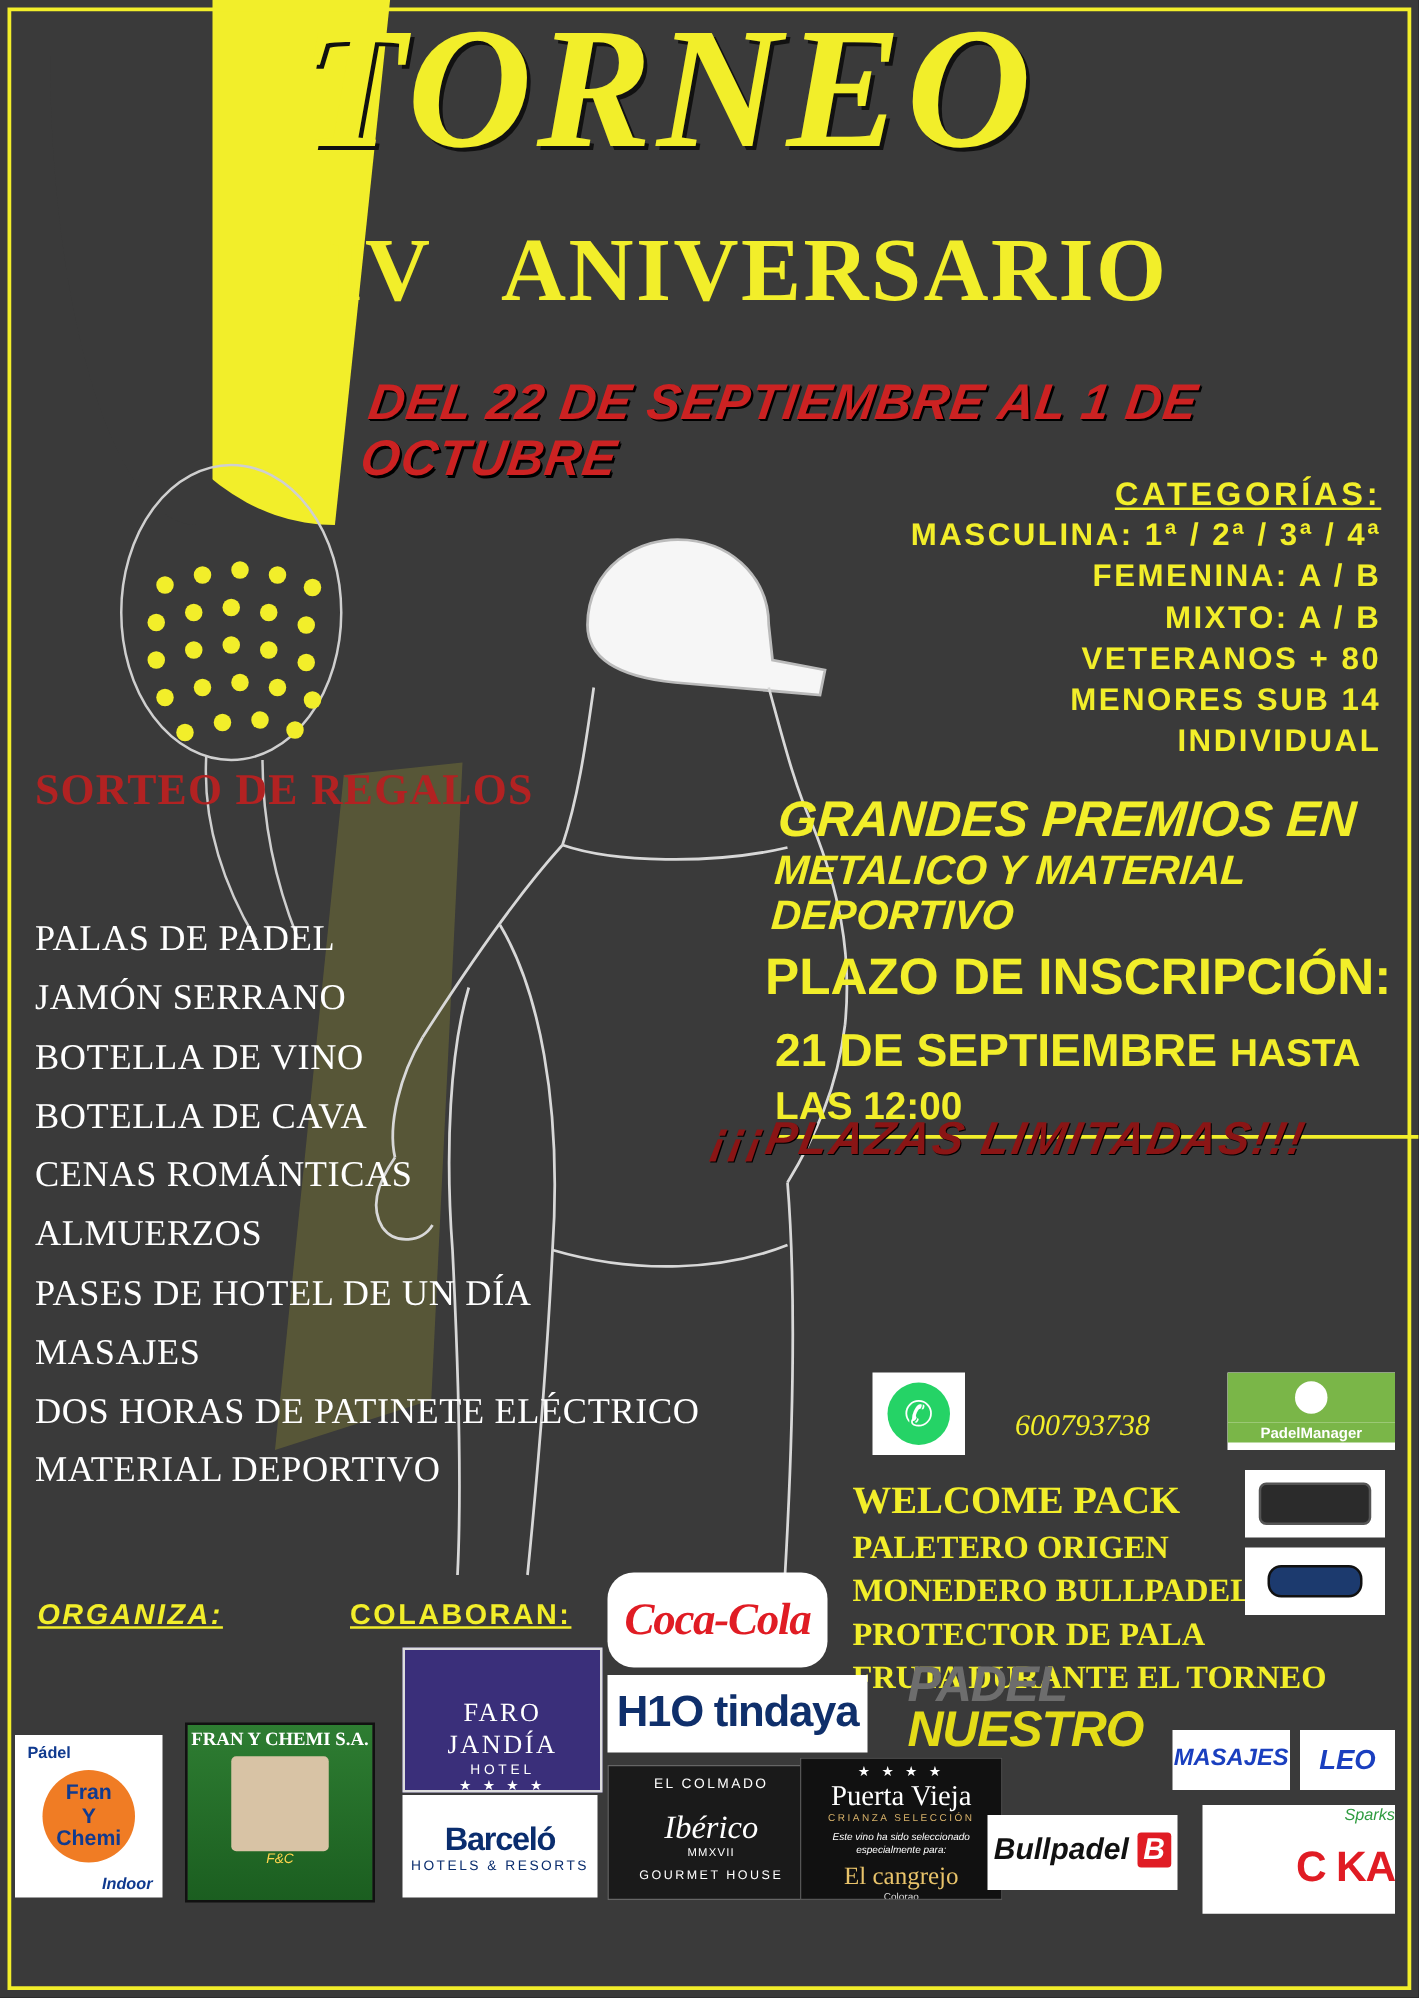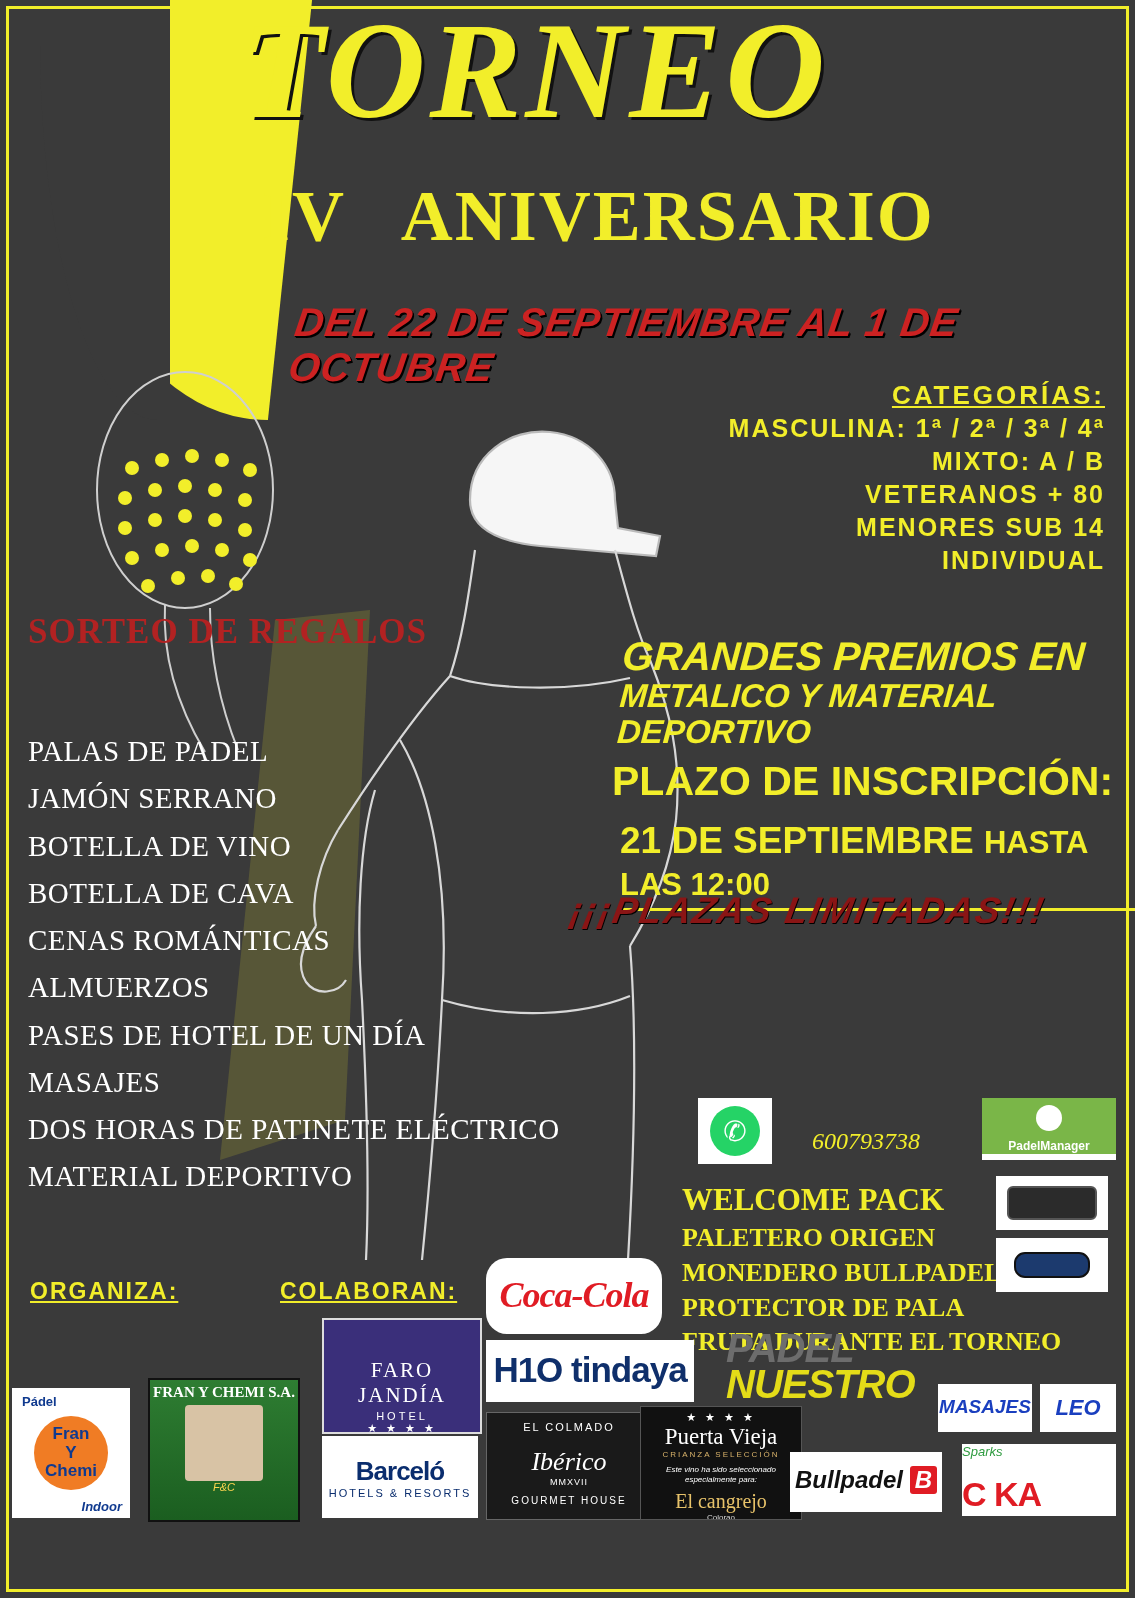--- a/index.html
+++ b/index.html
@@ -194,20 +194,21 @@
   
   .organiza{
     position:absolute;
     left:30px;top:1278px;
     z-index:10;
     color:#f2ee2a;
     font-weight:bold;
     font-size:23px;
     letter-spacing:2px;
     text-decoration:underline;
+    font-style:italic;
   }
   .colaboran{
     position:absolute;
     left:280px;top:1278px;
     z-index:10;
     color:#f2ee2a;
     font-weight:bold;
     font-size:23px;
     letter-spacing:2px;
     text-decoration:underline;
@@ -295,21 +296,21 @@
   .bp-mark{display:inline-block;background:#e01c24;color:#fff;padding:0 5px;border-radius:3px;}
   .logo-masajes{
     left:938px;top:1384px;width:94px;height:48px;background:#fff;text-align:center;
   }
   .ms-txt{color:#1a3fbf;font-weight:bold;font-style:italic;font-size:19px;margin-top:12px;}
   .logo-leo{
     left:1040px;top:1384px;width:76px;height:48px;background:#fff;text-align:center;
   }
   .leo-txt{color:#1a3fbf;font-weight:bold;font-style:italic;font-size:22px;margin-top:11px;}
   .logo-coka{
-    left:962px;top:1444px;width:154px;height:72px;background:#fff;text-align:left;
+    left:962px;top:1444px;width:154px;height:87px;background:#fff;text-align:right;
   }
   .coka-txt{color:#e01c24;font-weight:bold;font-size:34px;margin-top:16px;letter-spacing:-1px;}
   .coka-sup{color:#2e9b3f;font-size:13px;font-style:italic;}
   .logo-whatsapp{
     left:698px;top:1098px;width:74px;height:66px;background:#fff;
     display:flex;align-items:center;justify-content:center;
   }
   .wa-circle{
     width:50px;height:50px;border-radius:50%;background:#25d366;
     display:flex;align-items:center;justify-content:center;color:#fff;font-size:28px;
@@ -401,20 +402,21 @@
     <span>IV</span>
     &nbsp;
     <span>ANIVERSARIO</span>
   </div>
 
   <div class="fechas">DEL 22 DE SEPTIEMBRE AL 1 DE OCTUBRE</div>
 
   <div class="cats">
     <div class="title">CATEGORÍAS:</div>
     <div>MASCULINA: 1ª / 2ª / 3ª / 4ª</div>
+    <div>FEMENINA: A / B</div>
     <div>MIXTO: A / B</div>
     <div>VETERANOS + 80</div>
     <div>MENORES SUB 14</div>
     <div>INDIVIDUAL</div>
   </div>
 
   <div class="sorteo">
     <div>SORTEO DE REGALOS</div>
   </div>
 

